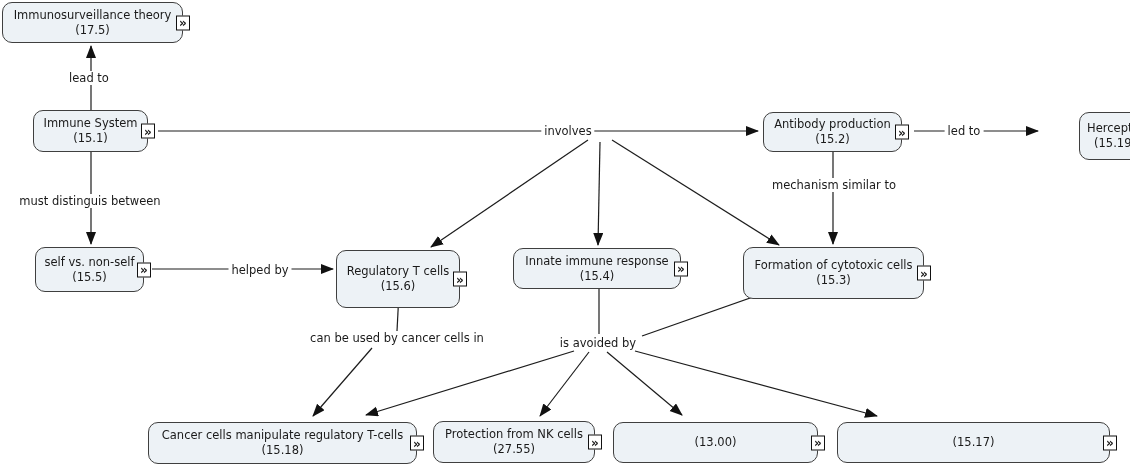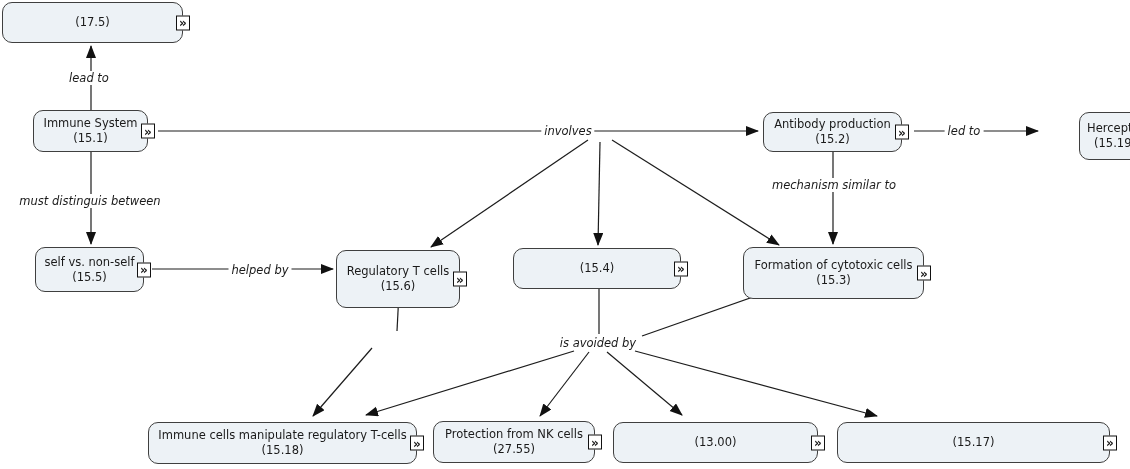--- a/index.html
+++ b/index.html
@@ -23,21 +23,21 @@
   .res-icon{
     position:absolute;right:-8px;top:50%;transform:translateY(-50%);
     width:12px;height:13px;background:#fff;
     border:1.4px solid #111;
     display:flex;align-items:center;justify-content:center;
     font-weight:bold;font-size:12px;line-height:1;
   }
   .edge-label{
     position:absolute;transform:translate(-50%,-50%);
     background:var(--background,#ffffff);
-    padding:0 3px;font-size:11.5px;white-space:nowrap;font-style:italic;
+    padding:0 3px;font-size:11.5px;white-space:nowrap;
   }
   
   #n0{left:2px;top:2px;width:181px;height:41px}
   #n1{left:33px;top:110px;width:115px;height:42px}
   #n2{left:763px;top:112px;width:139px;height:40px}
   #n3{left:1079px;top:112px;width:72px;height:48px}
   #n4{left:35px;top:247px;width:109px;height:45px}
   #n5{left:336px;top:250px;width:124px;height:58px}
   #n6{left:513px;top:248px;width:168px;height:41px}
   #n7{left:743px;top:247px;width:181px;height:52px}
@@ -86,23 +86,25 @@
       <line x1="635" y1="351" x2="877" y2="416" marker-end="url(#arrow)"></line>
     </g>
   </svg>
 
   <div class="edge-label" id="l0">lead to</div>
   <div class="edge-label" id="l1">involves</div>
   <div class="edge-label" id="l2">led to</div>
   <div class="edge-label" id="l3">must distinguis between</div>
   <div class="edge-label" id="l4">helped by</div>
   <div class="edge-label" id="l5">mechanism similar to</div>
+  <div class="edge-label" id="l6">can be used by cancer cells in</div>
   <div class="edge-label" id="l7">is avoided by</div>
 
   <div class="node" id="n0">
+    <div class="node-label">Immunosurveillance theory</div>
     <div class="node-code">(17.5)</div>
     <span class="res-icon">»</span>
   </div>
   <div class="node" id="n1">
     <div class="node-label">Immune System</div>
     <div class="node-code">(15.1)</div>
     <span class="res-icon">»</span>
   </div>
   <div class="node" id="n2">
     <div class="node-label">Antibody production</div>
@@ -118,30 +120,31 @@
     <div class="node-label">self vs. non-self</div>
     <div class="node-code">(15.5)</div>
     <span class="res-icon">»</span>
   </div>
   <div class="node" id="n5">
     <div class="node-label">Regulatory T cells</div>
     <div class="node-code">(15.6)</div>
     <span class="res-icon">»</span>
   </div>
   <div class="node" id="n6">
+    <div class="node-label">Innate immune response</div>
     <div class="node-code">(15.4)</div>
     <span class="res-icon">»</span>
   </div>
   <div class="node" id="n7">
     <div class="node-label">Formation of cytotoxic cells</div>
     <div class="node-code">(15.3)</div>
     <span class="res-icon">»</span>
   </div>
   <div class="node" id="n8">
-    <div class="node-label">Immune cells manipulate regulatory T-cells</div>
+    <div class="node-label">Cancer cells manipulate regulatory T-cells</div>
     <div class="node-code">(15.18)</div>
     <span class="res-icon">»</span>
   </div>
   <div class="node" id="n9">
     <div class="node-label">Protection from NK cells</div>
     <div class="node-code">(27.55)</div>
     <span class="res-icon">»</span>
   </div>
   <div class="node" id="n10">
     <div class="node-code">(13.00)</div>

